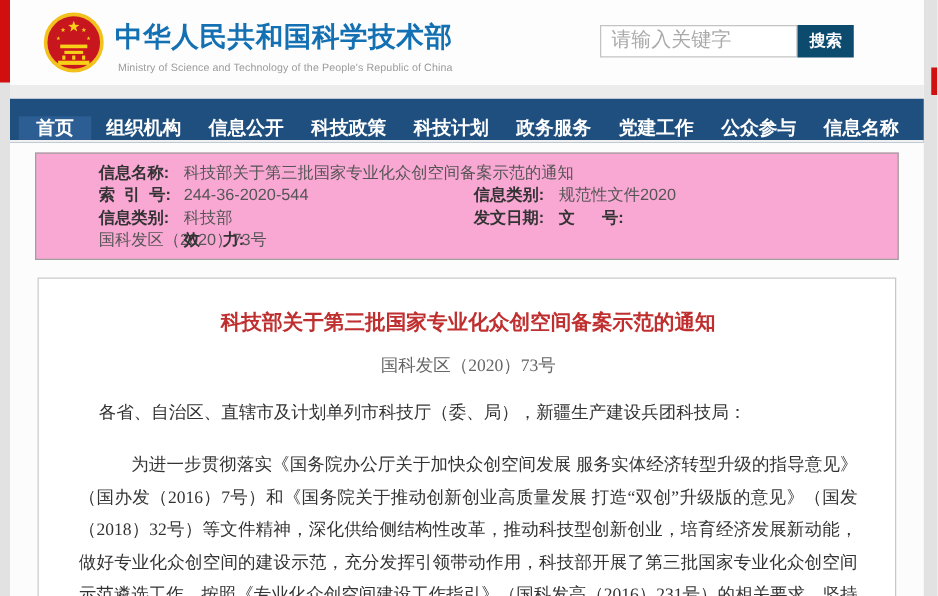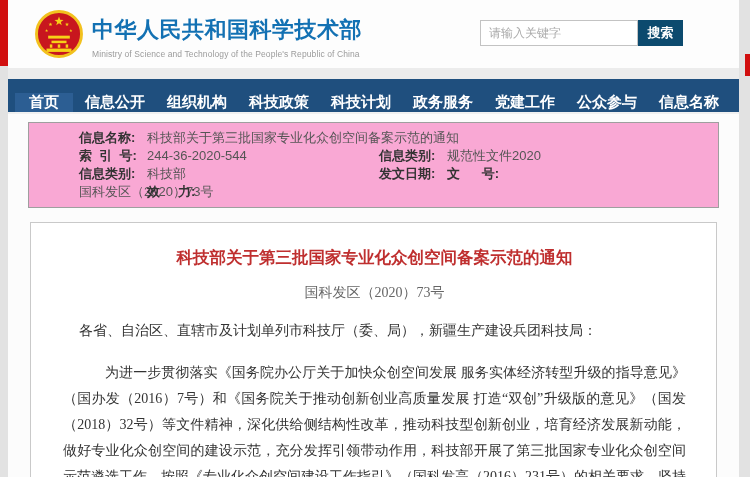--- a/index.html
+++ b/index.html
@@ -8,28 +8,28 @@
 
   .stage { position:relative; width:750px; height:477px; background:#e2e2e2; overflow:hidden; }
   .page  { position:absolute; left:8px; top:0; width:731px; height:477px; background:#fcfcfc; }
 
   .red-strip { position:absolute; background:#d10f0f; z-index:9; }
   .red-strip.left  { left:0; top:0; width:8px; height:66px; }
   .red-strip.right { right:0; top:54px; width:5px; height:22px; }
 
   
   .hdr { position:relative; height:68px; background:#fdfdfd; }
-  .home-link { position:absolute; left:0; top:0; height:68px; width:400px; }
+  .home-link { position:absolute; left:0; top:0; height:68px; width:400px;text-align:right; }
   .emblem { position:absolute; left:26px; top:8px; width:50px; height:52px; }
   .brand-text { position:absolute; left:84px; top:15px; }
   .site-title { font-size:22px; font-weight:bold; color:#1371b3; letter-spacing:0.5px; white-space:nowrap; }
   .site-subtitle { font-size:8.5px; color:#9b9b9b; margin-top:4px; letter-spacing:0.1px; white-space:nowrap; }
 
   .search { position:absolute; left:472px; top:20px; display:flex; height:26px; }
-  .search input { width:158px; height:26px; border:1px solid #c3c3c3; padding:0 8px; font-size:12px;
+  .search input { width:158px; height:26px; border:1px solid #c3c3c3; padding:0 8px; font-size:16px;
                   color:#333; background:#fff; outline:none; font-family:"Liberation Sans",sans-serif; }
   .search input::placeholder { color:#aaa; }
   .search button { width:45px; height:26px; background:#0c4a6e; color:#fff; border:none;
                    font-size:13px; font-weight:bold; cursor:pointer; font-family:"Liberation Sans",sans-serif; }
 
   .band { height:11px; background:#ececec; }
 
   
   nav { height:35px; background:#1f4f7e; display:flex; align-items:flex-end; padding-left:7px; border-bottom:2px solid #f0f0f0; }
   .nav-item { display:flex; align-items:center; padding:0 10px; margin-right:2px; color:#fff;
@@ -88,22 +88,22 @@
       <div class="search">
         <input type="text" placeholder="请输入关键字" style="">
         <button>搜索</button>
       </div>
     </div>
 
     <div class="band"></div>
 
     <nav>
       <div class="nav-item active">首页</div>
+      <div class="nav-item">组织机构</div>
       <div class="nav-item">信息公开</div>
-      <div class="nav-item">组织机构</div>
       <div class="nav-item">科技政策</div>
       <div class="nav-item">科技计划</div>
       <div class="nav-item">政务服务</div>
       <div class="nav-item">党建工作</div>
       <div class="nav-item">公众参与</div>
       <div class="nav-item">信息名称</div>
     </nav>
 
     <section class="info-box">
       <div class="info-grid">

